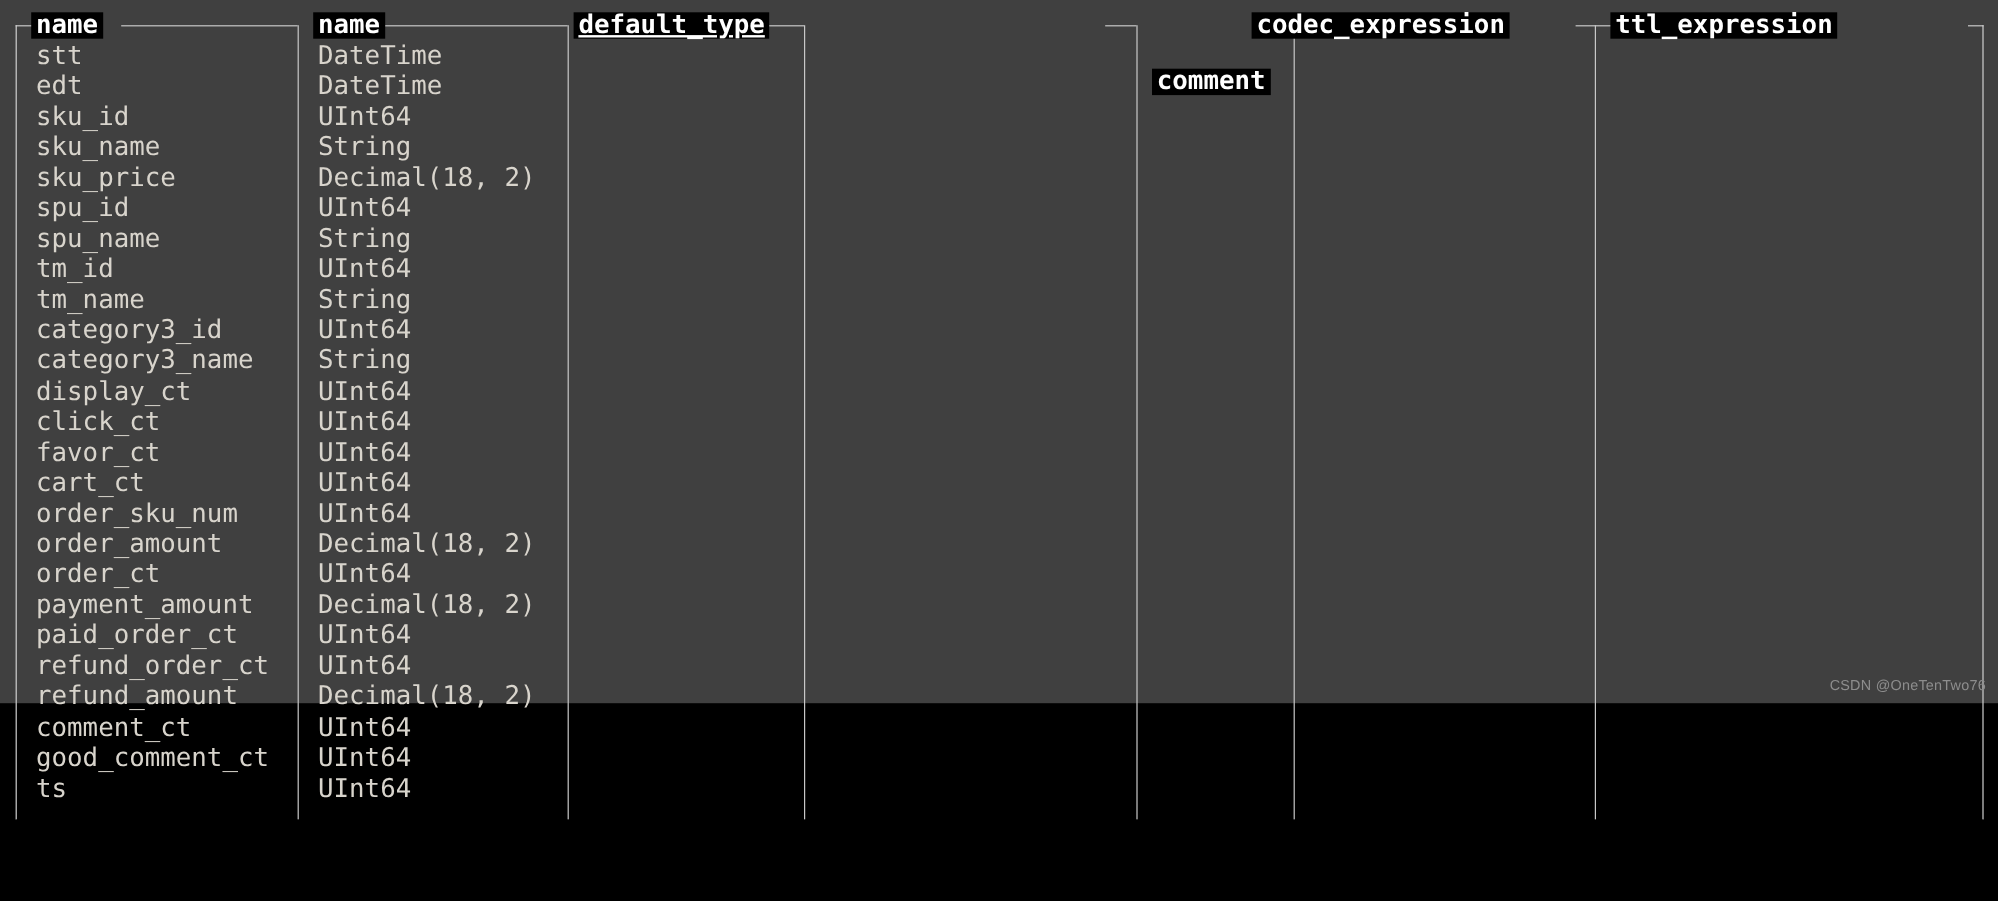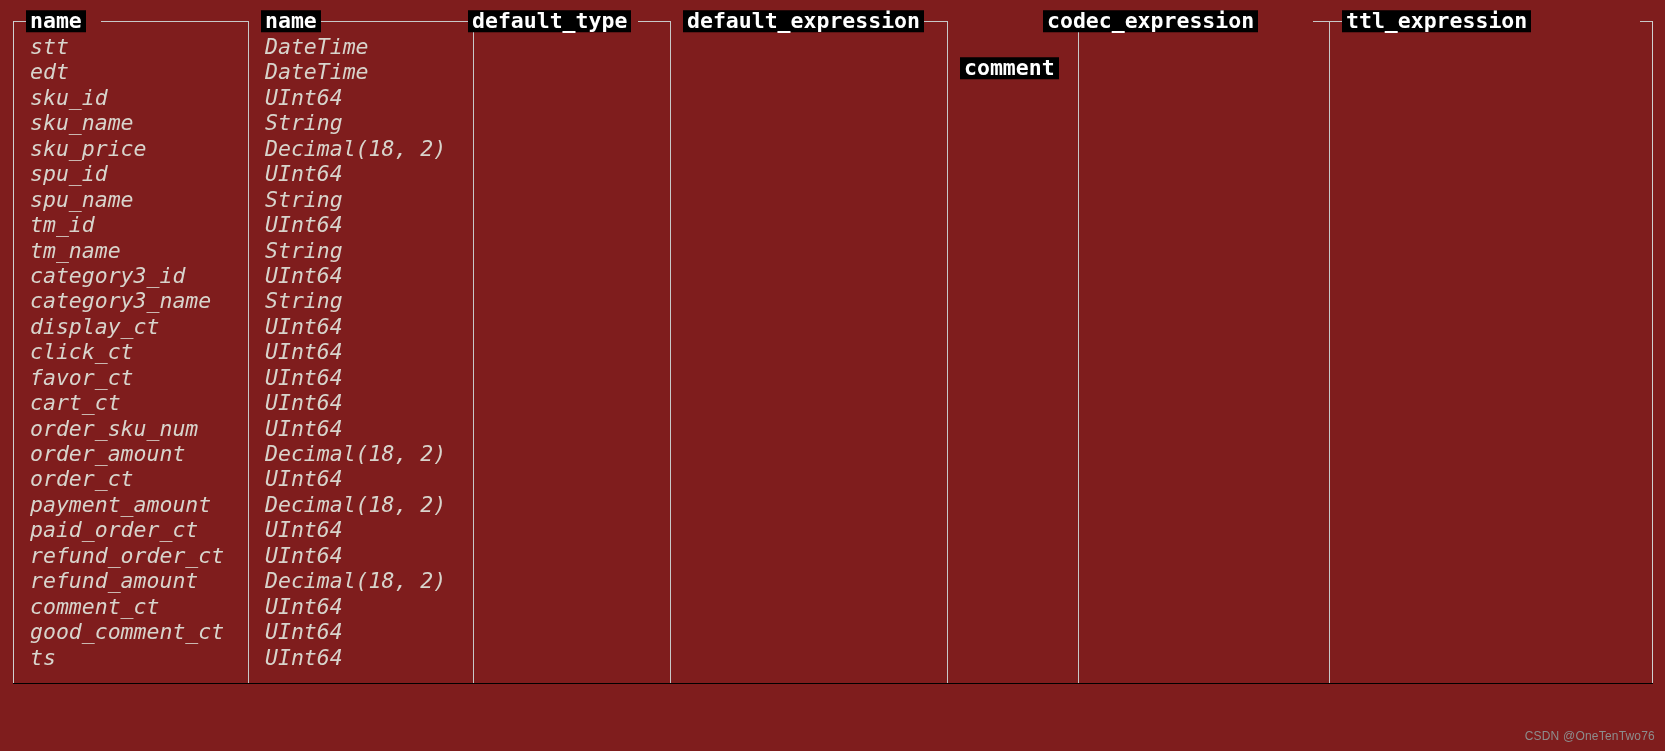--- a/index.html
+++ b/index.html
@@ -11,22 +11,22 @@
   body {
     width: 1665px;
     height: 751px;
     overflow: hidden;
     font-family: "DejaVu Sans Mono", "Liberation Mono", monospace;
   }
 
   #terminal {
     position: relative;
     width: 1665px;
-    height: 751px;
-    background: #7f1d1d;
+    height: 586px;
+    background: #404040;
   }
 
   
   #table-frame {
     position: absolute;
     left: 13px;
     top: 21px;
     width: 1640px;   
     height: 662px;   
   }
@@ -87,21 +87,20 @@
     height: 25.45px;
     white-space: pre;
   }
   .cell {
     position: absolute;
     font-family: "DejaVu Sans Mono", "Liberation Mono", monospace;
     font-size: 21.5px;
     line-height: 25.45px;
     color: #d8d4cc;
     white-space: pre;
-    font-style: italic;
   }
   .cell.c-name   { left: 30px; }
   .cell.c-type   { left: 265px; }
 
   
   #watermark {
     position: absolute;
     right: 10px;
     bottom: 8px;
     font-family: "Liberation Sans", sans-serif;
@@ -134,22 +133,21 @@
     <div class="vrule" style="left:934px;"></div>
     <div class="vrule" style="left:1065px;"></div>
     <div class="vrule" style="left:1316px;"></div>
     <div class="vrule edge" style="left:1639px;"></div>
 
     <div id="bottom-rule"></div>
   </div>
 
   <div class="col-header" style="left:26px;">name</div>
   <div class="col-header" style="left:261px;">name</div>
-  <div class="col-header" style="left:468px;">default_type</div>
-  <div class="col-header" style="left:683px;">default_expression</div>
+  <div class="col-header" style="left:478px;text-decoration:underline;">default_type</div>
   <div class="col-header" style="left:960px;margin-top:47px;">comment</div>
   <div class="col-header" style="left:1043px;">codec_expression</div>
   <div class="col-header" style="left:1342px;">ttl_expression</div>
 
   <div id="rows">
       <div class="row"><span class="cell c-name">stt</span><span class="cell c-type">DateTime</span></div>
       <div class="row"><span class="cell c-name">edt</span><span class="cell c-type">DateTime</span></div>
       <div class="row"><span class="cell c-name">sku_id</span><span class="cell c-type">UInt64</span></div>
       <div class="row"><span class="cell c-name">sku_name</span><span class="cell c-type">String</span></div>
       <div class="row"><span class="cell c-name">sku_price</span><span class="cell c-type">Decimal(18, 2)</span></div>

